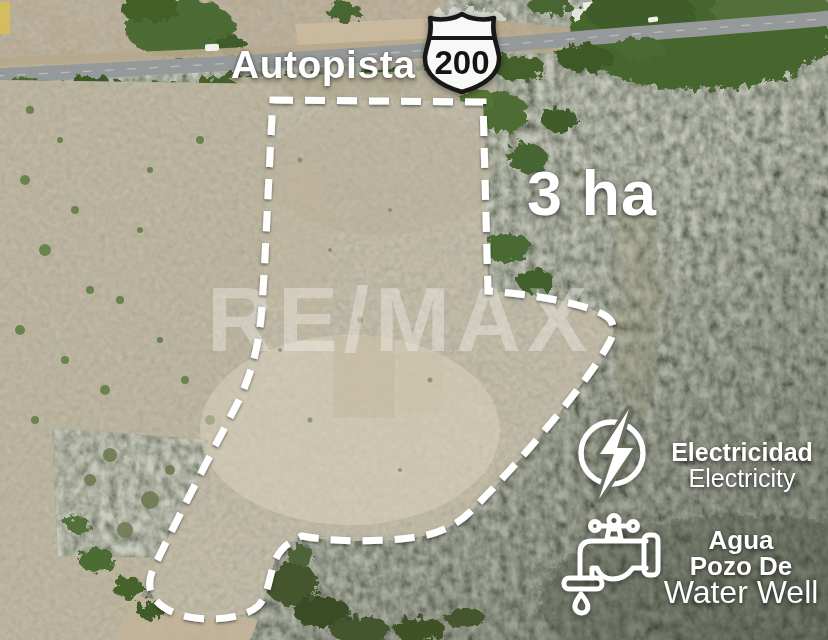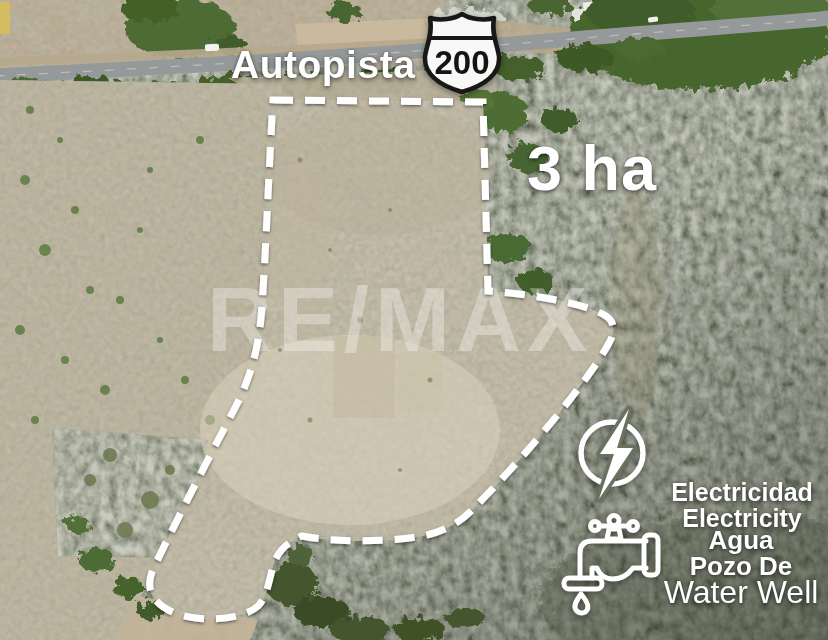--- a/index.html
+++ b/index.html
@@ -4,33 +4,33 @@
 <style>
   html,body{margin:0;padding:0;background:#222;}
   .stage{
     position:relative;width:828px;height:640px;overflow:hidden;
     background:#6e7364;font-family:"Liberation Sans",sans-serif;
   }
   .stage svg.photo{position:absolute;left:0;top:0;}
   .ov{position:absolute;color:#fff;font-weight:bold;line-height:1;
       text-shadow:0 2px 5px rgba(0,0,0,.55),0 0 2px rgba(0,0,0,.3);}
   .road-label{left:231px;top:45px;font-size:39px;letter-spacing:.5px;}
-  .area-label{left:527px;top:137px;font-size:63px;letter-spacing:1px;}
+  .area-label{left:527px;top:162px;font-size:63px;letter-spacing:1px;}
   .shield{position:absolute;left:420px;top:10px;filter:drop-shadow(0 2px 3px rgba(0,0,0,.4));}
   .shield text{font-family:"Liberation Sans",sans-serif;font-weight:bold;}
   .feature-icon{position:absolute;filter:drop-shadow(0 2px 3px rgba(0,0,0,.45));}
   .bolt-icon{left:574px;top:403px;}
   .faucet-icon{left:556px;top:506px;}
   .feature-text{position:absolute;text-align:center;color:#fff;
       text-shadow:0 2px 5px rgba(0,0,0,.6),0 0 2px rgba(0,0,0,.3);}
   .feature-text .es{font-weight:bold;}
   .feature-text .en{font-weight:normal;}
-  .elec-text{left:658px;top:439px;width:168px;margin-top:40px;}
+  .elec-text{left:658px;top:439px;width:168px;}
   .elec-text .es{font-size:25px;line-height:26px;}
-  .elec-text .en{font-size:25px;line-height:26px;font-weight:bold;}
+  .elec-text .en{font-size:25px;line-height:26px;}
   .water-text{left:660px;top:527px;width:162px;}
   .water-text .es{font-size:26px;line-height:26px;}
   .water-text .en{font-size:32px;line-height:27px;}
 </style>
 </head>
 <body>
 
 <div class="stage">
 
   <svg class="photo" width="828" height="640" viewBox="0 0 828 640">

